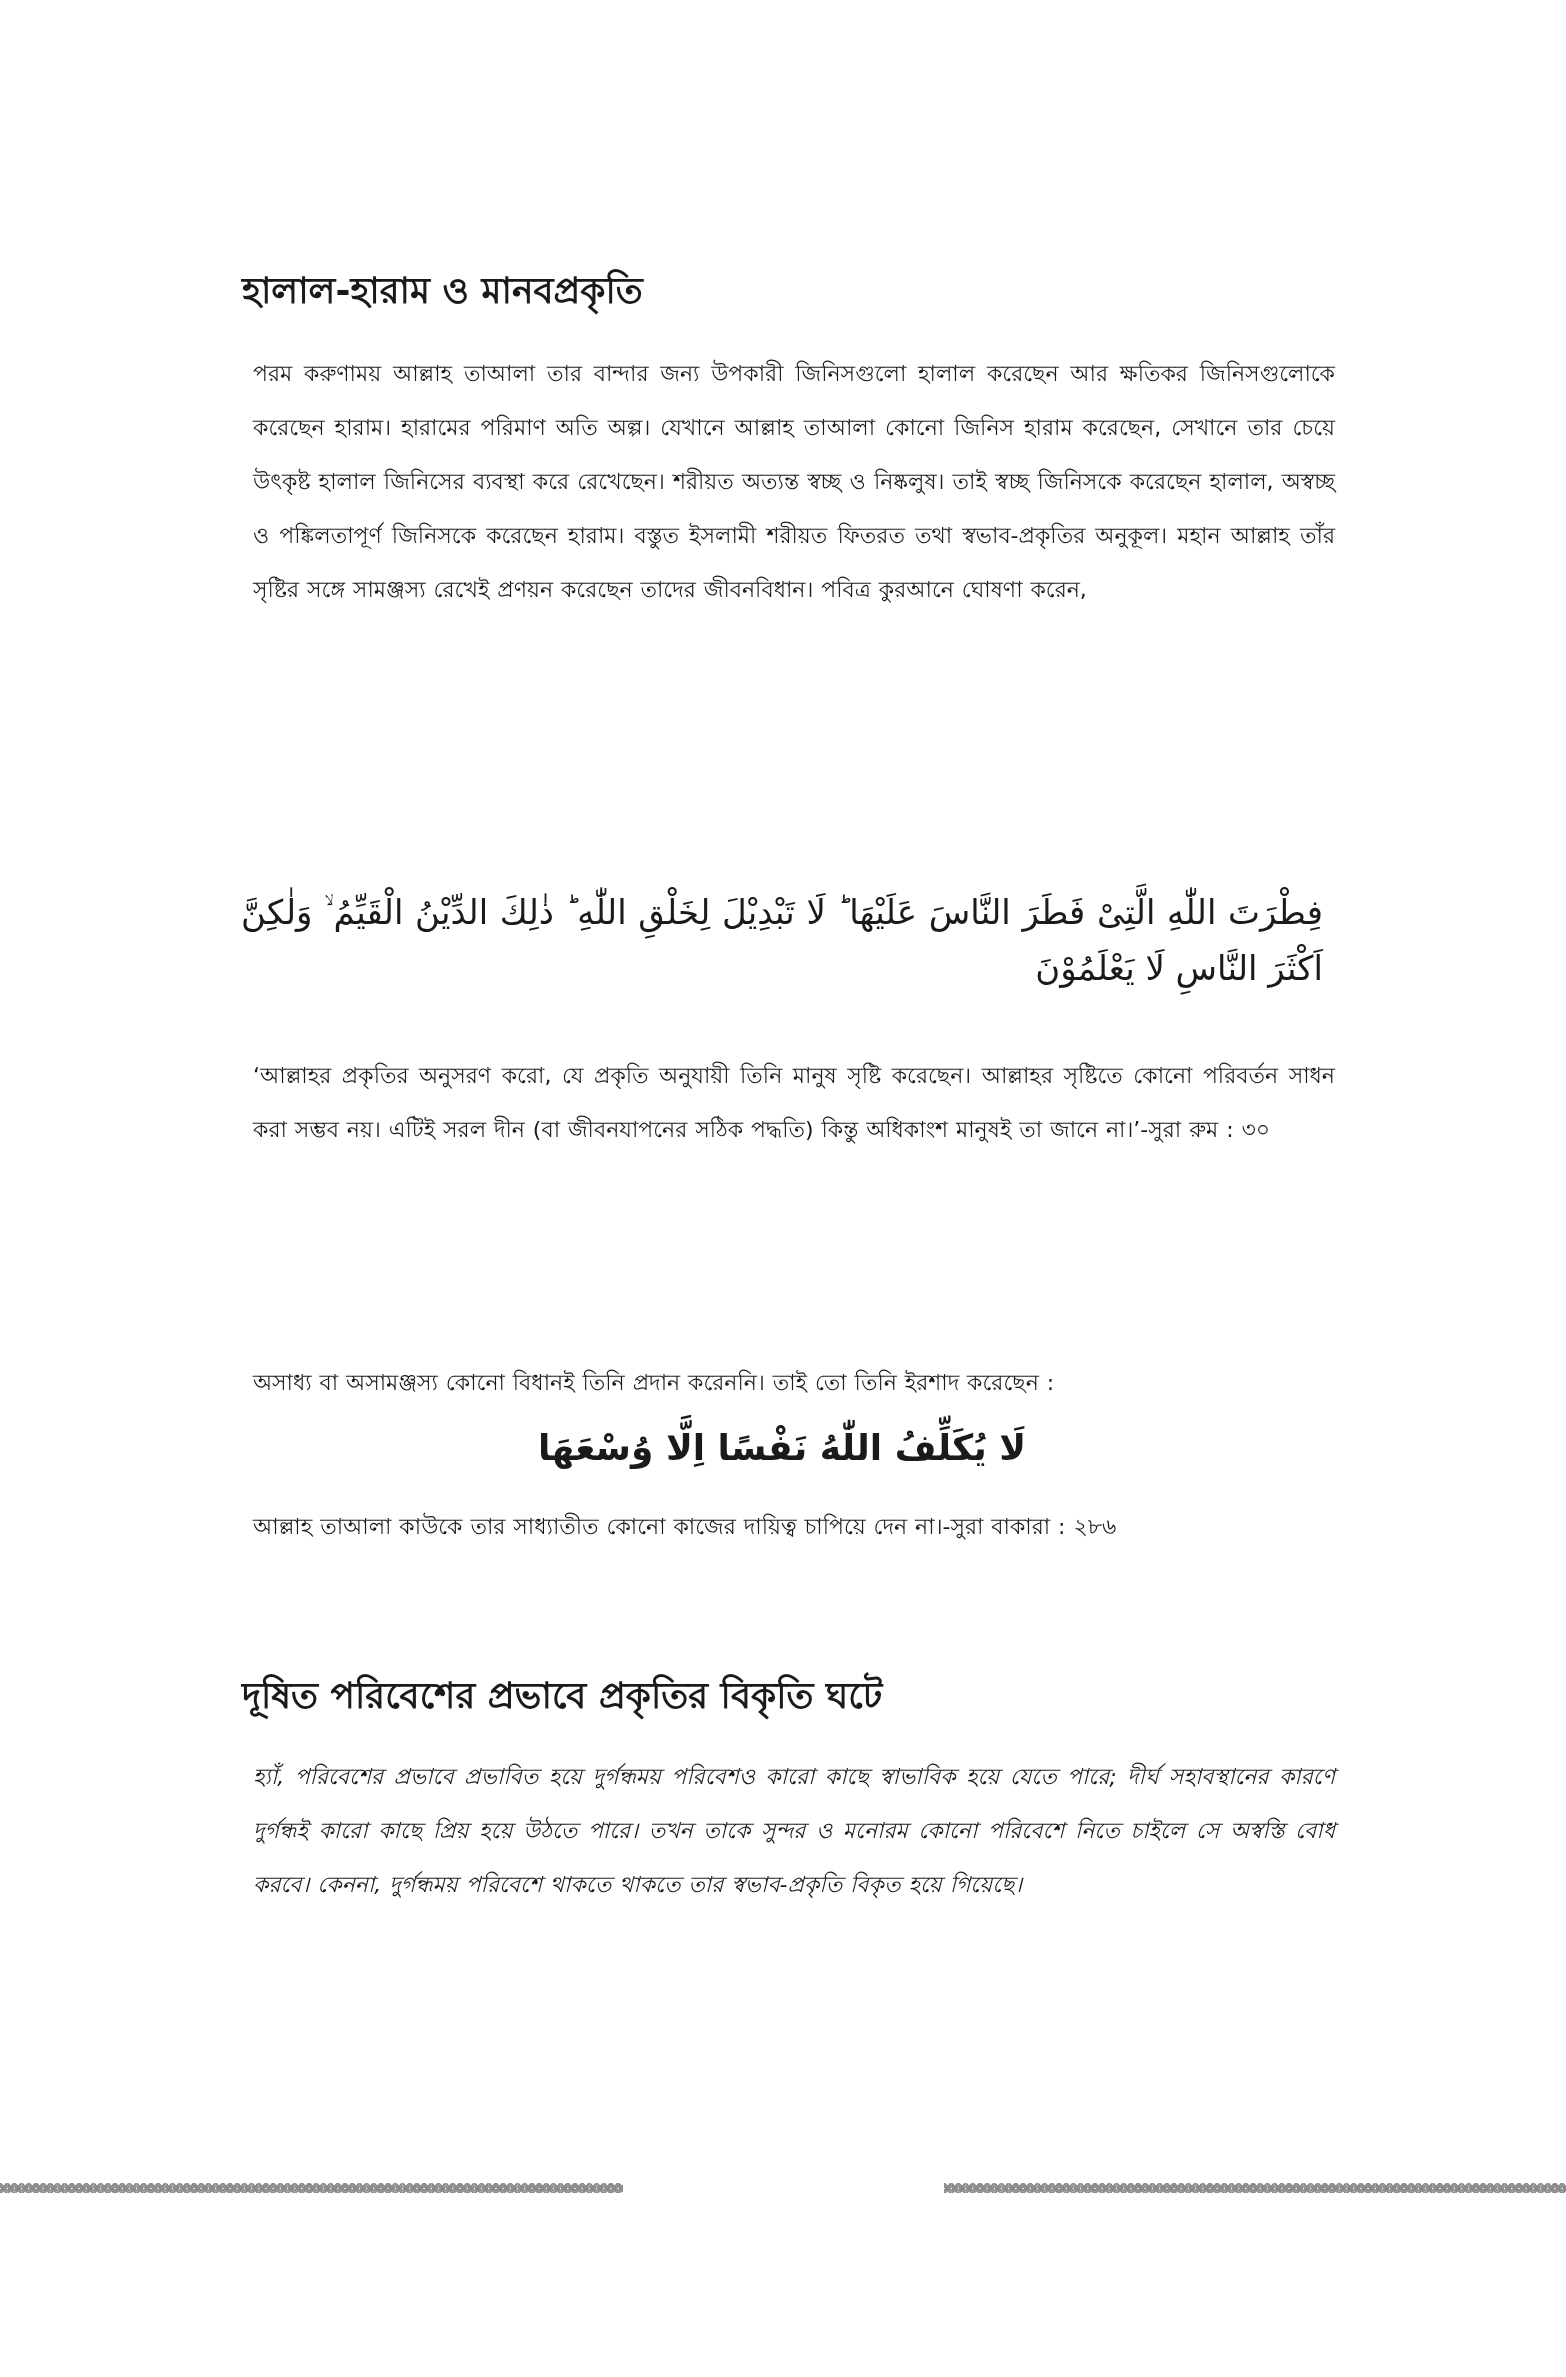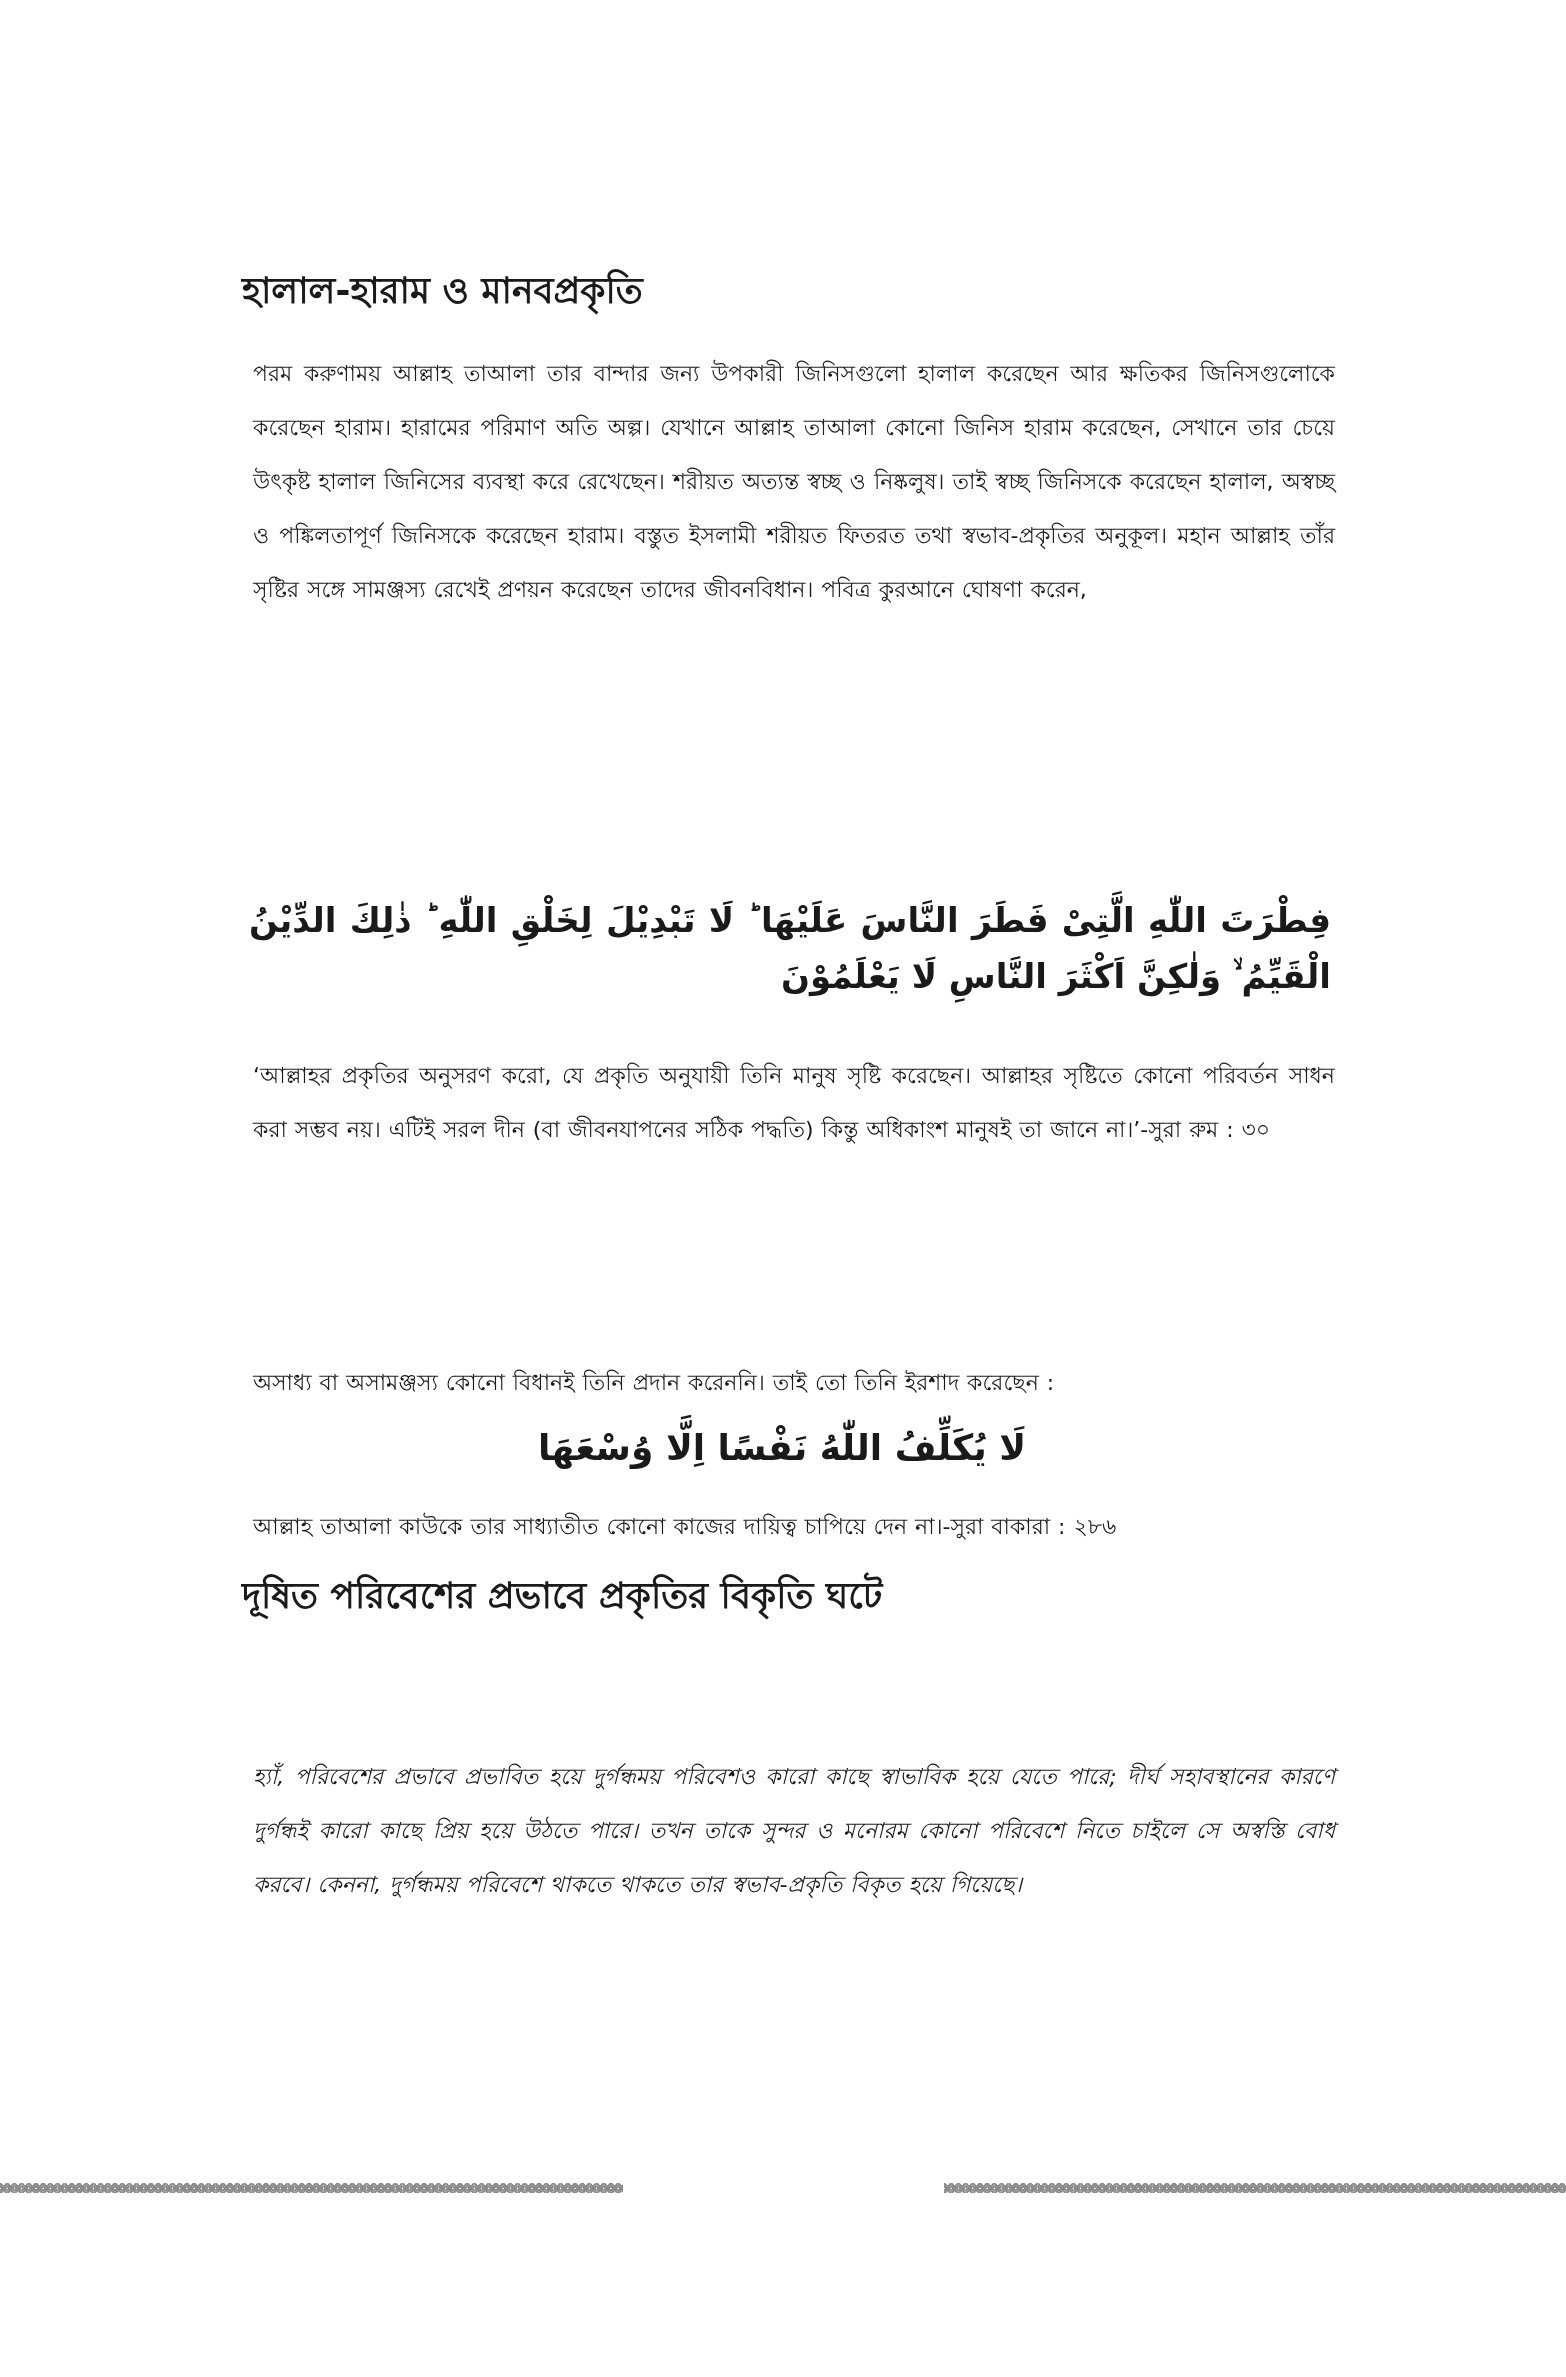--- a/index.html
+++ b/index.html
@@ -42,23 +42,23 @@
       text-align-last: left;
       word-spacing: 0.9px;
     }
     .arabic {
       position: absolute;
       left: 0;
       width: 1082px;
       direction: rtl;
       font-family: "DejaVu Sans", sans-serif;
       font-size: 34px;
-      font-weight: bold;
+      font-weight: normal;
       line-height: 56px;
-      margin: 8px;
+      margin: 0;
       text-align: justify;
       text-align-last: right;
     }
     .arabic-center {
       position: absolute;
       left: 0;
       width: 1082px;
       direction: rtl;
       font-family: "DejaVu Sans", sans-serif;
       font-size: 36px;
@@ -124,21 +124,21 @@
   <p class="arabic" style="top:884px;">فِطْرَتَ اللّٰهِ الَّتِىْ فَطَرَ النَّاسَ عَلَيْهَا ؕ لَا تَبْدِيْلَ لِخَلْقِ اللّٰهِ ؕ ذٰلِكَ الدِّيْنُ الْقَيِّمُ ۙ وَلٰكِنَّ اَكْثَرَ النَّاسِ لَا يَعْلَمُوْنَ</p>
 
   <p class="para" style="top:1037px;">‘আল্লাহর প্রকৃতির অনুসরণ করো, যে প্রকৃতি অনুযায়ী তিনি মানুষ সৃষ্টি করেছেন। আল্লাহর সৃষ্টিতে কোনো পরিবর্তন সাধন করা সম্ভব নয়। এটিই সরল দীন (বা জীবনযাপনের সঠিক পদ্ধতি) কিন্তু অধিকাংশ মানুষই তা জানে না।’-সুরা রুম : ৩০</p>
 
   <p class="para" style="top:1344px;">অসাধ্য বা অসামঞ্জস্য কোনো বিধানই তিনি প্রদান করেননি। তাই তো তিনি ইরশাদ করেছেন :</p>
 
   <p class="arabic-center" style="top:1421px;">لَا يُكَلِّفُ اللّٰهُ نَفْسًا اِلَّا وُسْعَهَا</p>
 
   <p class="para" style="top:1488px;">আল্লাহ তাআলা কাউকে তার সাধ্যাতীত কোনো কাজের দায়িত্ব চাপিয়ে দেন না।-সুরা বাকারা : ২৮৬</p>
 
-  <h2 class="heading" style="top:1568px;">দূষিত পরিবেশের প্রভাবে প্রকৃতির বিকৃতি ঘটে</h2>
+  <h2 class="heading" style="top:1668px;">দূষিত পরিবেশের প্রভাবে প্রকৃতির বিকৃতি ঘটে</h2>
 
   <p class="para" style="top:1738px;font-style:italic;">হ্যাঁ, পরিবেশের প্রভাবে প্রভাবিত হয়ে দুর্গন্ধময় পরিবেশও কারো কাছে স্বাভাবিক হয়ে যেতে পারে; দীর্ঘ সহাবস্থানের কারণে দুর্গন্ধই কারো কাছে প্রিয় হয়ে উঠতে পারে। তখন তাকে সুন্দর ও মনোরম কোনো পরিবেশে নিতে চাইলে সে অস্বস্তি বোধ করবে। কেননা, দুর্গন্ধময় পরিবেশে থাকতে থাকতে তার স্বভাব-প্রকৃতি বিকৃত হয়ে গিয়েছে।</p>
 </div>
 
 <div class="footer">
   <div class="ornament left"></div>
   <div class="ornament right"></div>
 </div>
 
 

